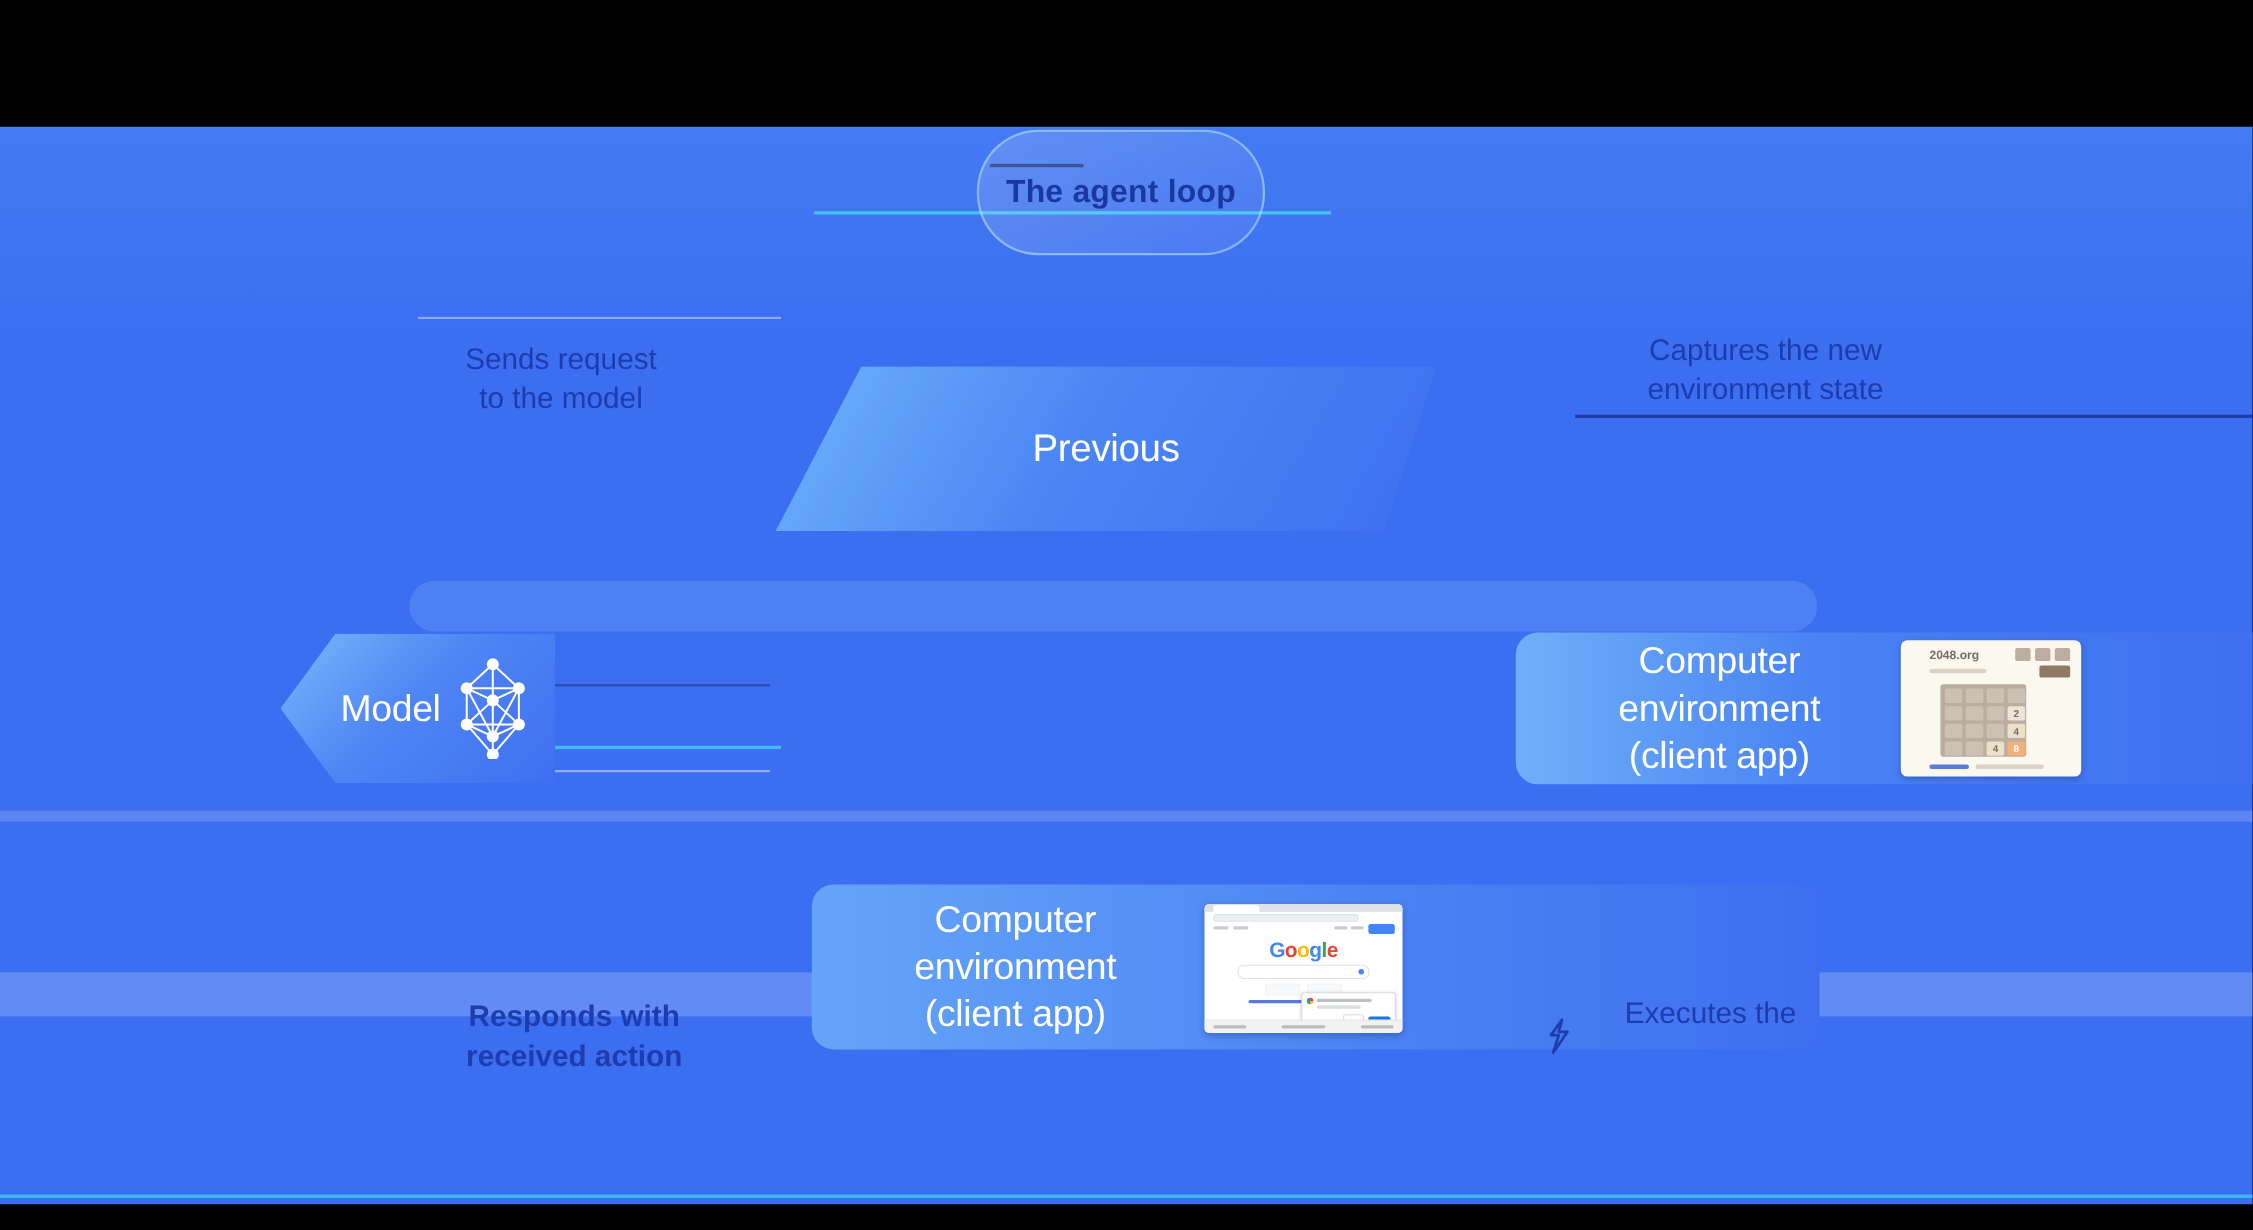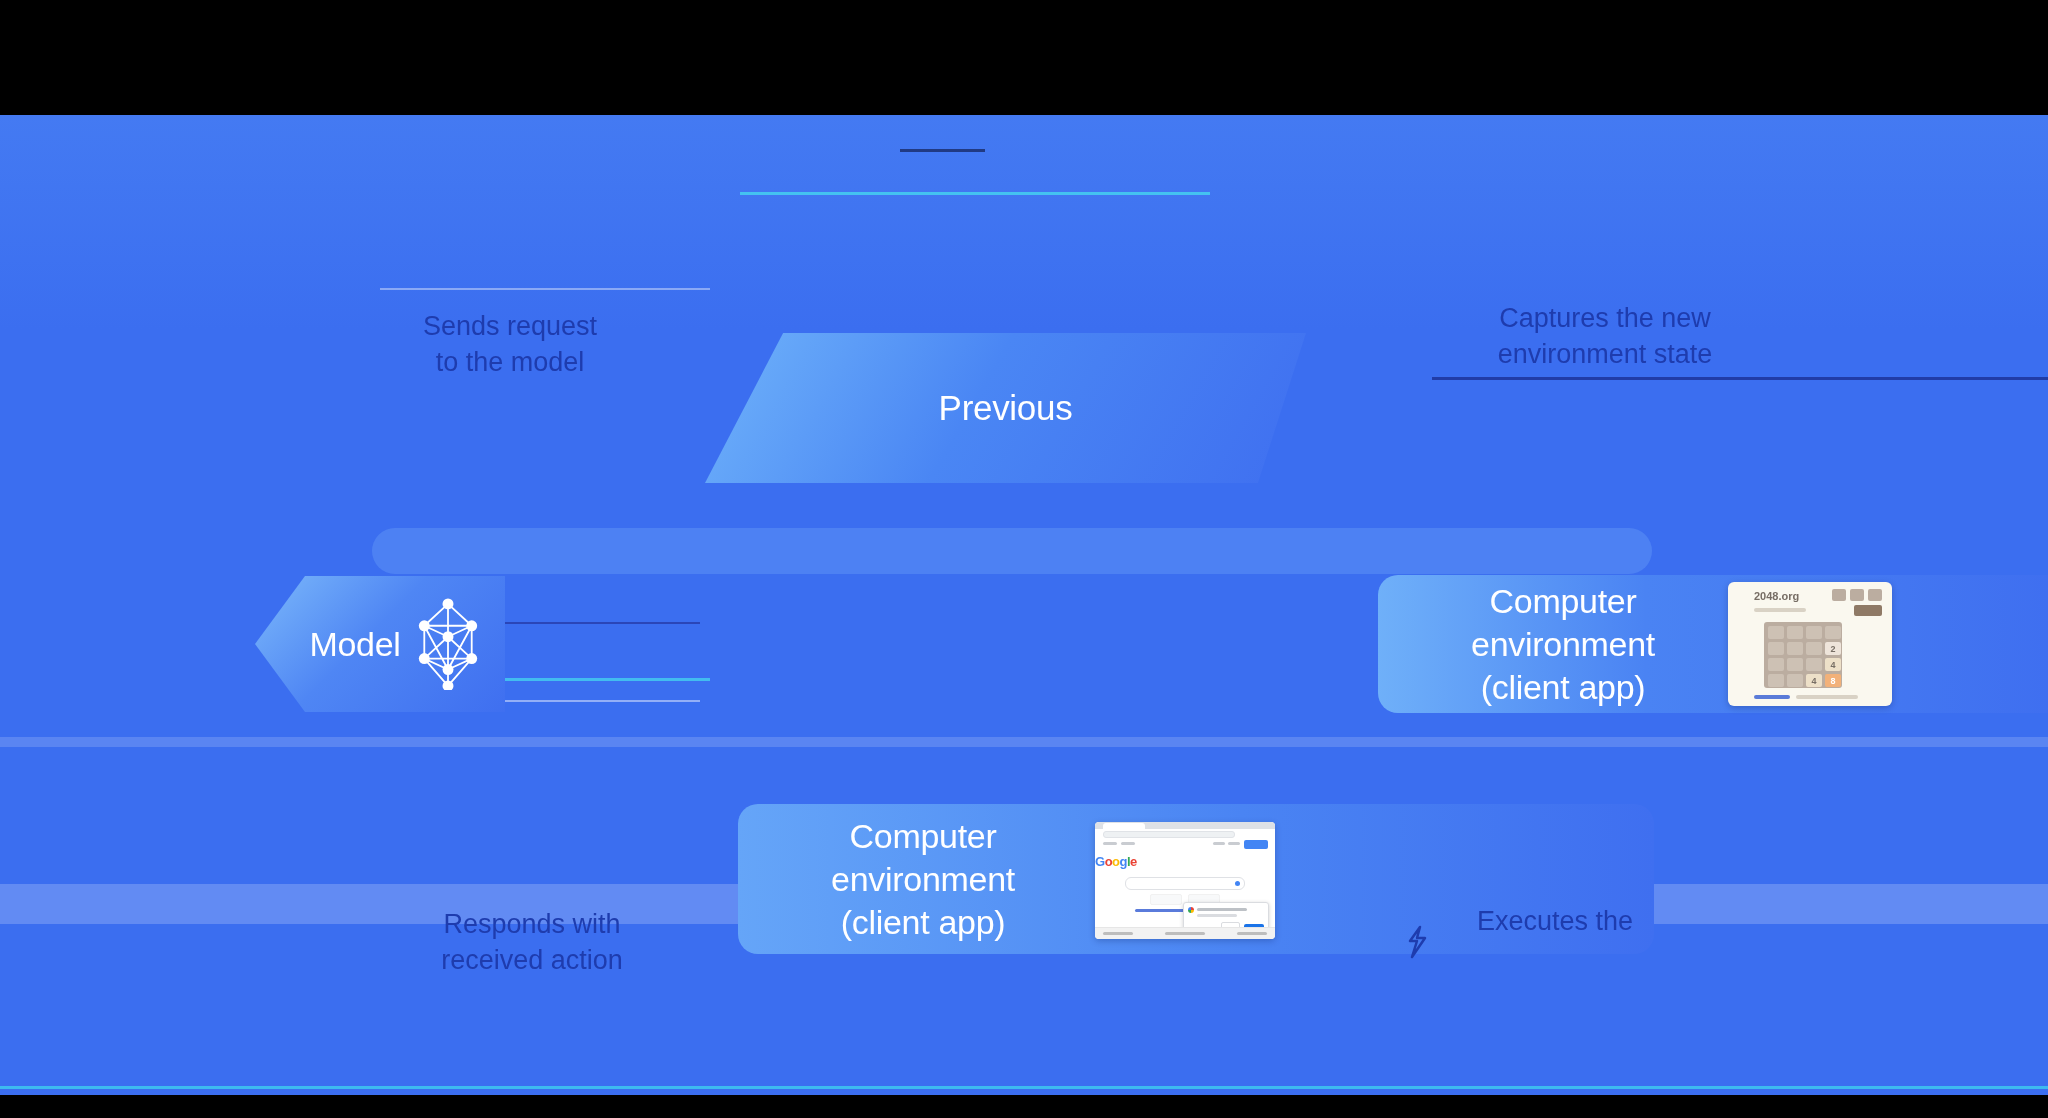--- a/index.html
+++ b/index.html
@@ -55,21 +55,21 @@
   #shot2048 .foot-blue{position:absolute;left:26px;bottom:7px;width:36px;height:4px;background:#5a7bd8;border-radius:2px;}
   #shot2048 .foot-gray{position:absolute;left:68px;bottom:7px;width:62px;height:4px;background:#d9d2c5;border-radius:2px;}
   
   #shotg{left:1095px;top:822px;width:180px;height:117px;background:#fff;border-radius:4px;
     box-shadow:0 2px 6px rgba(0,20,80,.25);overflow:hidden;}
   #shotg .tabbar{position:absolute;left:0;top:0;width:180px;height:7px;background:#dee1e6;}
   #shotg .tab{position:absolute;left:8px;top:1px;width:42px;height:6px;background:#fff;border-radius:3px 3px 0 0;}
   #shotg .addr{position:absolute;left:8px;top:9px;width:130px;height:5px;background:#eef1f3;border:1px solid #e0e3e7;border-radius:3px;}
   #shotg .mini-link{position:absolute;height:3px;background:#c9ccd1;border-radius:2px;}
   #shotg .signin{position:absolute;right:7px;top:18px;width:24px;height:9px;background:#4285f4;border-radius:2px;}
-  #shotg .glogo{position:absolute;left:0;right:0;top:32px;text-align:left;font-size:13px;font-weight:700;letter-spacing:-.5px;}
+  #shotg .glogo{position:absolute;left:0;right:0;top:32px;text-align:center;font-size:19px;font-weight:700;letter-spacing:-.5px;}
   .gc-b{color:#4285f4}.gc-r{color:#ea4335}.gc-y{color:#fbbc05}.gc-g{color:#34a853}
   #shotg .search{position:absolute;left:30px;top:55px;width:118px;height:11px;border:1px solid #dfe1e5;border-radius:6px;background:#fff;}
   #shotg .mic{position:absolute;right:4px;top:2.5px;width:5px;height:5px;border-radius:50%;background:#4285f4;}
   #shotg .btn{position:absolute;top:72px;width:30px;height:9px;background:#f8f9fa;border:1px solid #f1f1f1;border-radius:2px;}
   #shotg .offered{position:absolute;left:40px;top:87px;width:100px;height:3px;background:#5a7bdb;border-radius:2px;}
   #shotg .dialog{position:absolute;left:88px;top:80px;width:84px;height:33px;background:#fff;border:1px solid #dadce0;
     border-radius:3px;box-shadow:0 1px 4px rgba(0,0,0,.18);}
   #shotg .dialog .gdot{position:absolute;left:4px;top:4px;width:6px;height:6px;border-radius:50%;
     background:conic-gradient(#ea4335 0 25%,#fbbc05 0 50%,#34a853 0 75%,#4285f4 0 100%);}
   #shotg .dialog .t1{position:absolute;left:13px;top:5px;width:50px;height:3px;background:#bdc1c6;border-radius:2px;}
@@ -95,20 +95,23 @@
   <div class="abs streak" style="left:900px;top:149px;width:85px;height:3px;background:#15265e;opacity:.75;"></div>
   <div class="abs streak" style="left:1432px;top:377px;width:616px;height:3px;background:#1c2f95;opacity:.8;"></div>
   <div class="abs streak" style="left:372px;top:528px;width:1280px;height:46px;background:rgba(125,180,250,.28);border-radius:23px;"></div>
   <div class="abs streak" style="left:455px;top:622px;width:245px;height:2px;background:#23359f;opacity:.7;"></div>
   <div class="abs streak" style="left:500px;top:678px;width:210px;height:3px;background:#45d0f0;opacity:.8;"></div>
   <div class="abs streak" style="left:470px;top:700px;width:230px;height:2px;background:rgba(255,255,255,.45);"></div>
   <div class="abs streak" style="left:0;top:737px;width:2048px;height:10px;background:rgba(255,255,255,.16);"></div>
   <div class="abs streak" style="left:0;top:884px;width:2048px;height:40px;background:rgba(255,255,255,.20);"></div>
   <div class="abs streak" style="left:0;top:1086px;width:2048px;height:3px;background:#3fd4ef;opacity:.75;"></div>
 
+  <div id="pill" class="abs">
+    <span class="pill-text">The agent loop</span>
+  </div>
 
   <div id="ctx" class="abs">
     <div class="node-text">Previous</div>
   </div>
 
   <div id="model" class="abs">
     <span class="node-text">Model</span>
     <svg class="neticon" viewBox="0 0 68 100">
       <g stroke="#ffffff" stroke-width="2" fill="none">
         <path d="M34 6 L8 30 M34 6 L60 30 M34 6 L34 42 M8 30 L60 30 M8 30 L34 42 M60 30 L34 42 M8 30 L8 66 M60 30 L60 66 M8 30 L34 78 M60 30 L34 78 M34 42 L8 66 M34 42 L60 66 M34 42 L34 78 M8 66 L34 78 M60 66 L34 78 M8 66 L60 66 M8 66 L34 96 M60 66 L34 96 M34 78 L34 96"></path>
@@ -201,21 +204,21 @@
   </div>
 
   <div class="abs edge-label" style="left:1460px;top:300px;width:290px;">
     <div>Captures the new</div>
     <div>environment state</div>
   </div>
   <div class="abs edge-label" style="left:380px;top:308px;width:260px;">
     <div>Sends request</div>
     <div>to the model</div>
   </div>
-  <div class="abs edge-label" style="left:402px;top:906px;width:260px;">
+  <div class="abs edge-label" style="left:392px;top:906px;width:260px;font-weight:bold;">
     <div>Responds with</div>
     <div>received action</div>
   </div>
   <div class="abs edge-label" style="left:1420px;top:903px;width:270px;">
     <div>Executes the</div>
   </div>
   <svg class="abs" style="left:1404px;top:925px;" width="26" height="34" viewBox="0 0 26 34">
     <path d="M16 2 L6 16 L13 16 L8 32 L21 13 L13 13 Z" fill="none" stroke="#1e3cae" stroke-width="2.5" stroke-linejoin="round"></path>
   </svg>
 

